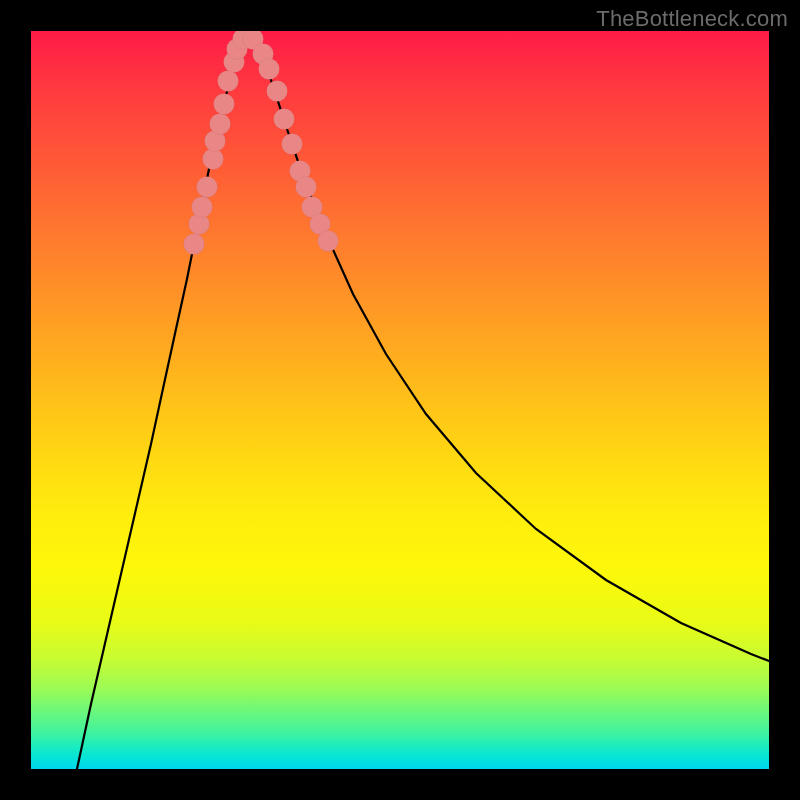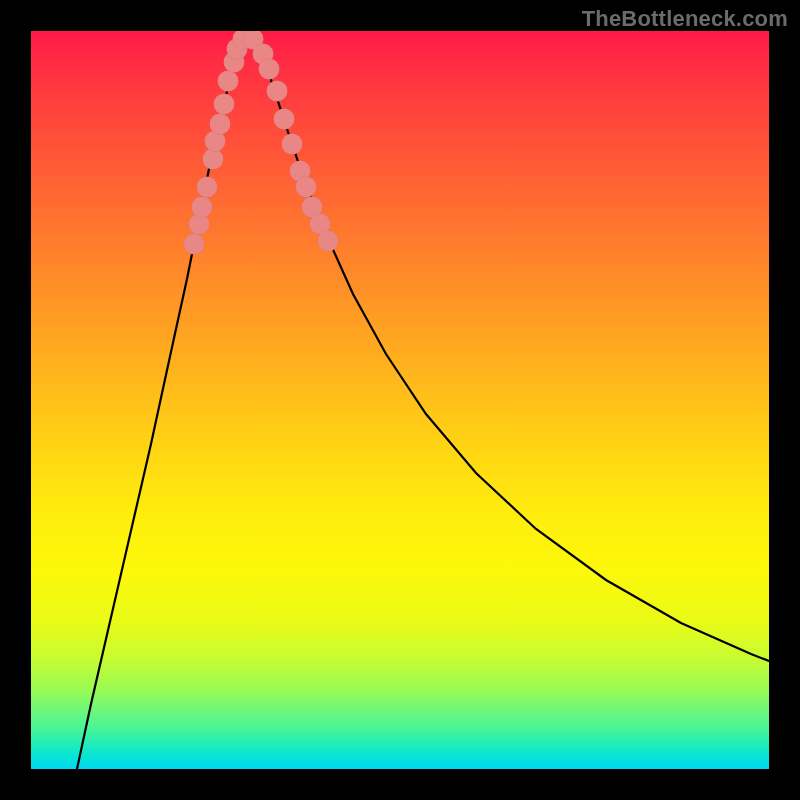--- a/index.html
+++ b/index.html
@@ -48,21 +48,21 @@
       #00dae9 99.6%,
       #00d6ee 100%
     );
   }
   .watermark {
     position: absolute;
     top: 6px;
     right: 12px;
     color: #6b6b6b;
     font-size: 22px;
-    font-weight: 700;
+    font-weight: 400;
     letter-spacing: 0.2px;
     user-select: none;
     text-align: right;
   }
   svg.curve-layer {
     position: absolute;
     inset: 0;
   }
   .curve-path {
     fill: none;

